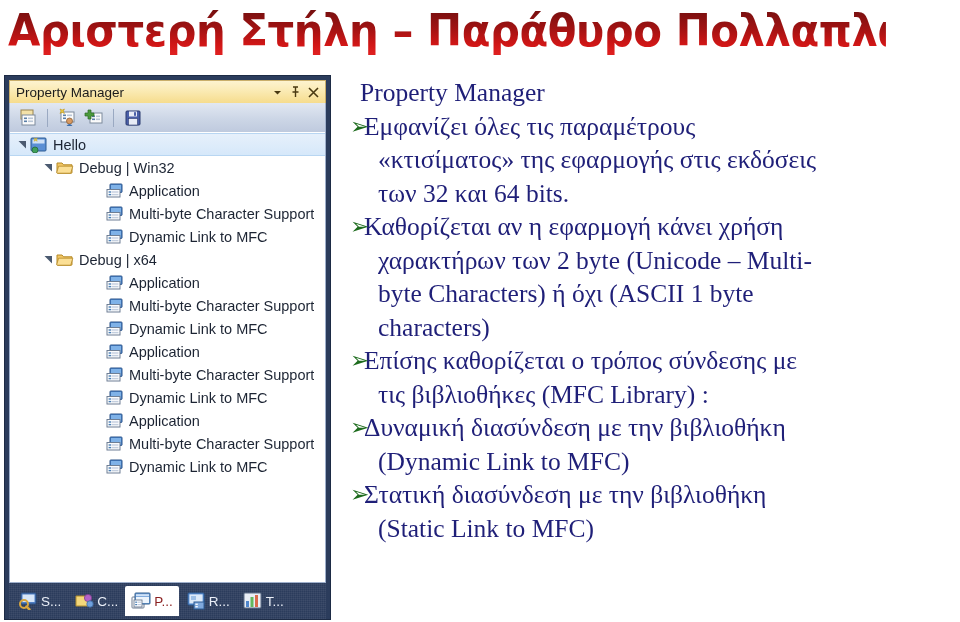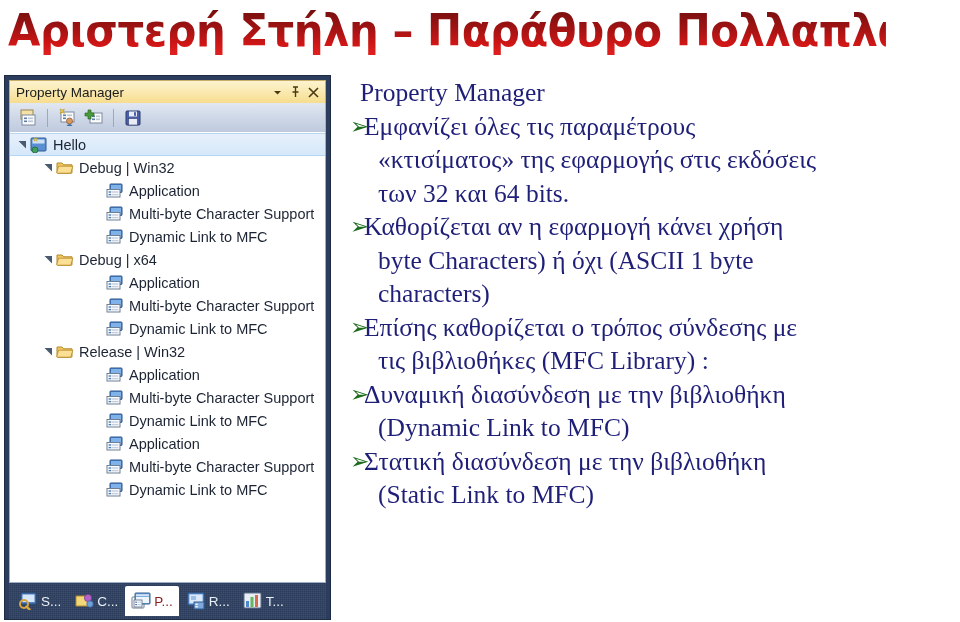--- a/index.html
+++ b/index.html
@@ -409,32 +409,20 @@
               <rect x="4" y="1" width="12" height="8.5" rx=".7" fill="#4f8ad0" stroke="#2a5289" stroke-width="1"></rect>
               <rect x="5" y="2" width="10" height="6.2" fill="#7fb2e8"></rect>
               <rect x="1" y="6.5" width="13" height="7.5" fill="#fbfcfd" stroke="#6f7f95" stroke-width="1"></rect>
               <rect x="2.6" y="8.3" width="2.6" height="1.4" fill="#4a7fb5"></rect>
               <rect x="6" y="8.3" width="6.4" height="1.4" fill="#c3cede"></rect>
               <rect x="2.6" y="10.9" width="2.6" height="1.4" fill="#4a7fb5"></rect>
               <rect x="6" y="10.9" width="6.4" height="1.4" fill="#c3cede"></rect>
             </svg></span>
           <span class="row-label">Dynamic Link to MFC</span>
         </div>
-        <div class="tree-row indent-1">
-          <span class="twisty">
-            <svg width="9" height="9" viewBox="0 0 9 9">
-              <path d="M0.5 1 L8 1 L8 8.5 Z" fill="#4b5a70"></path>
-            </svg>
-          </span>
-          <span class="row-icon"><svg width="18" height="14" viewBox="0 0 18 14">
-              <path d="M1 3 h5 l1.6 1.8 h8.4 v7.6 a.9.9 0 0 1 -.9.9 h-13.2 a.9.9 0 0 1 -.9-.9z" fill="#f3c765" stroke="#b58a28" stroke-width="1"></path>
-              <path d="M2.6 6.2 h14.2 l-1.9 6.4 a.8.8 0 0 1 -.8.6 h-12.6 a.7.7 0 0 1 -.7-.9z" fill="#fbdf95" stroke="#b58a28" stroke-width=".8"></path>
-            </svg></span>
-          <span class="row-label">Release | Win32</span>
-        </div>
         <div class="tree-row indent-2">
           <span class="twisty"></span>
           <span class="row-icon"><svg width="17" height="15" viewBox="0 0 17 15">
               <rect x="4" y="1" width="12" height="8.5" rx=".7" fill="#4f8ad0" stroke="#2a5289" stroke-width="1"></rect>
               <rect x="5" y="2" width="10" height="6.2" fill="#7fb2e8"></rect>
               <rect x="1" y="6.5" width="13" height="7.5" fill="#fbfcfd" stroke="#6f7f95" stroke-width="1"></rect>
               <rect x="2.6" y="8.3" width="2.6" height="1.4" fill="#4a7fb5"></rect>
               <rect x="6" y="8.3" width="6.4" height="1.4" fill="#c3cede"></rect>
               <rect x="2.6" y="10.9" width="2.6" height="1.4" fill="#4a7fb5"></rect>
               <rect x="6" y="10.9" width="6.4" height="1.4" fill="#c3cede"></rect>
@@ -564,20 +552,21 @@
 
   </div>
 </div>
 
 <div id="content-body">
     <div class="c-line plain"><span>Property Manager</span></div>
     <div class="c-line"><span class="bullet">➢</span><span>Εμφανίζει όλες τις παραμέτρους</span></div>
     <div class="c-line cont"><span>«κτισίματος» της εφαρμογής στις εκδόσεις</span></div>
     <div class="c-line cont"><span>των 32 και 64 bits.</span></div>
     <div class="c-line"><span class="bullet">➢</span><span>Καθορίζεται αν η εφαρμογή κάνει χρήση</span></div>
+    <div class="c-line cont"><span>χαρακτήρων των 2 byte (Unicode – Multi-</span></div>
     <div class="c-line cont"><span>byte Characters) ή όχι (ASCII 1 byte</span></div>
     <div class="c-line cont"><span>characters)</span></div>
     <div class="c-line"><span class="bullet">➢</span><span>Επίσης καθορίζεται ο τρόπος σύνδεσης με</span></div>
     <div class="c-line cont"><span>τις βιβλιοθήκες (MFC Library) :</span></div>
     <div class="c-line"><span class="bullet">➢</span><span>Δυναμική διασύνδεση με την βιβλιοθήκη</span></div>
     <div class="c-line cont"><span>(Dynamic Link to MFC)</span></div>
     <div class="c-line"><span class="bullet">➢</span><span>Στατική διασύνδεση με την βιβλιοθήκη</span></div>
     <div class="c-line cont"><span>(Static Link to MFC)</span></div>
   </div>
 

